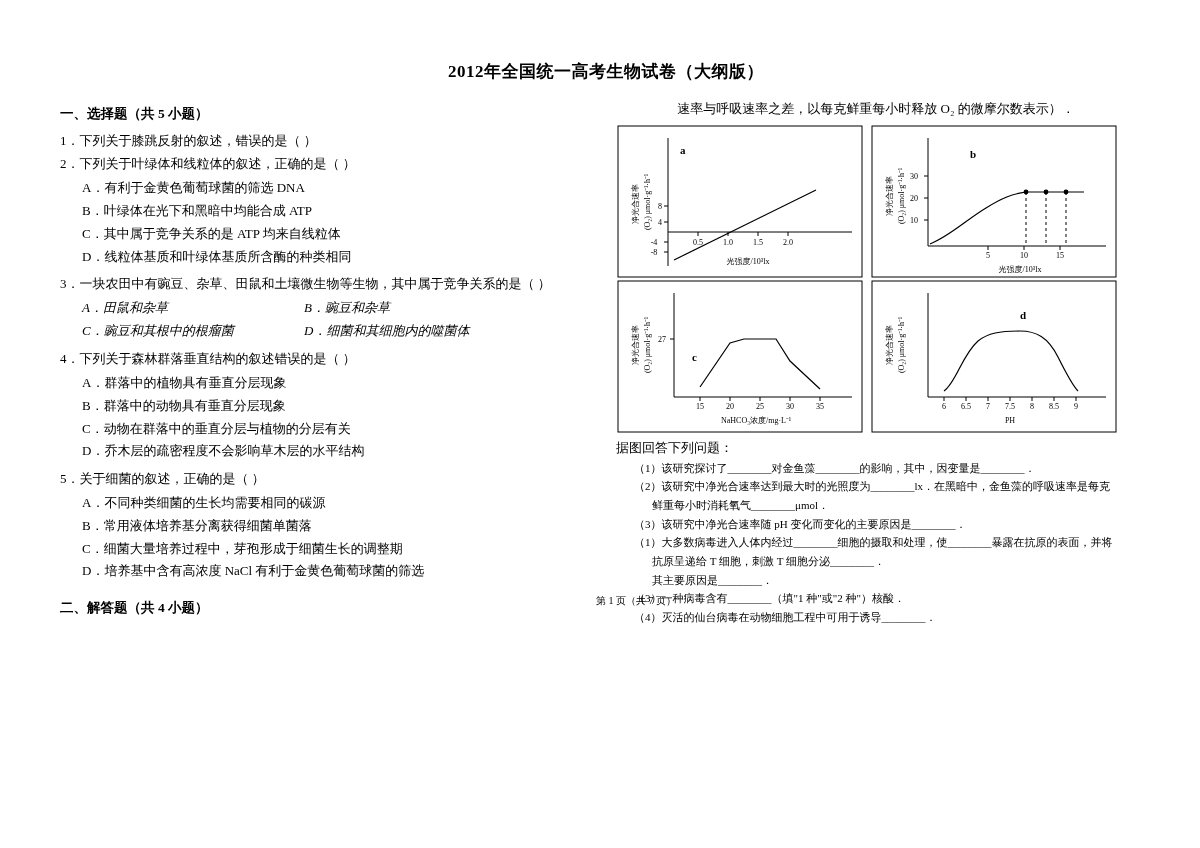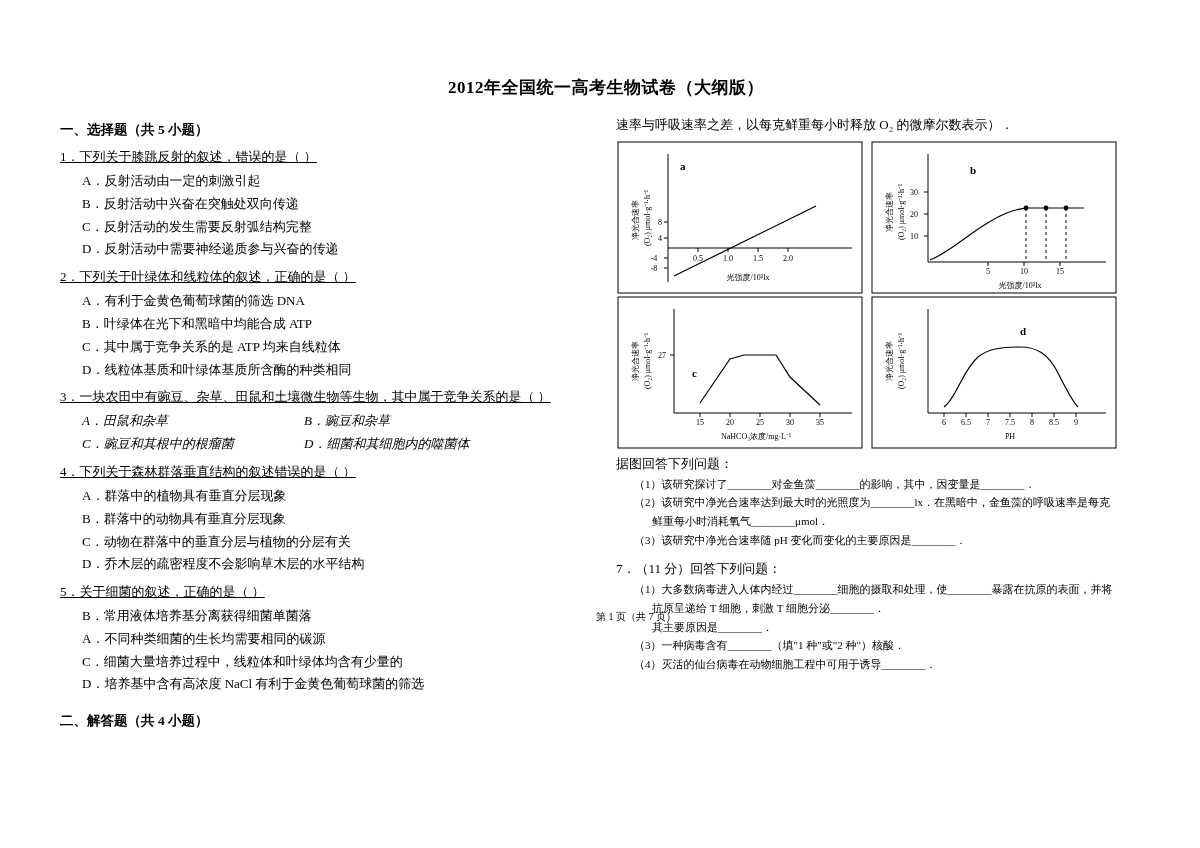--- a/index.html
+++ b/index.html
@@ -6,21 +6,21 @@
   body{
     width:1200px;height:848px;
     background:#ffffff;
     font-family:"Liberation Serif", serif;
     color:#000;
     position:relative;
     overflow:hidden;
   }
   .page{
     position:absolute;
-    left:0;top:16px;width:1200px;height:644px;
+    left:0;top:0;width:1200px;height:644px;
     box-sizing:border-box;
     padding:40px 48px 0 60px;
   }
   .title{
     text-align:center;
     font-size:17px;
     font-weight:bold;
     margin:20px 0 12px 0;
     letter-spacing:0.5px;
   }
@@ -32,21 +32,20 @@
   .col-right{width:520px;}
   .section-head{
     font-weight:bold;
     font-size:13.5px;
     margin:10px 0 8px 0;
   }
   .q{
     font-size:13px;
     line-height:1.55;
     margin:0 0 4px 0;
-    text-decoration:underline;
   }
   .q-stem{margin-bottom:3px;}
   .opts{margin:0 0 6px 0;}
   .opt{
     font-size:13px;
     line-height:1.75;
     padding-left:22px;
   }
   .opt-2col{
     display:flex;
@@ -99,26 +98,20 @@
   <div class="title">2012年全国统一高考生物试卷（大纲版）</div>
 
   <div class="columns">
 
     <div class="col-left">
 
       <div class="section-head">一、选择题（共 5 小题）</div>
 
       <div>
         <div class="q q-stem">1．下列关于膝跳反射的叙述，错误的是（        ）</div>
-        <div class="opts">
-          <div class="opt">A．反射活动由一定的刺激引起</div>
-          <div class="opt">B．反射活动中兴奋在突触处双向传递</div>
-          <div class="opt">C．反射活动的发生需要反射弧结构完整</div>
-          <div class="opt">D．反射活动中需要神经递质参与兴奋的传递</div>
-        </div>
       </div>
 
       <div>
         <div class="q q-stem">2．下列关于叶绿体和线粒体的叙述，正确的是（        ）</div>
         <div class="opts">
           <div class="opt">A．有利于金黄色葡萄球菌的筛选 DNA</div>
           <div class="opt">B．叶绿体在光下和黑暗中均能合成 ATP</div>
           <div class="opt">C．其中属于竞争关系的是 ATP 均来自线粒体</div>
           <div class="opt">D．线粒体基质和叶绿体基质所含酶的种类相同</div>
         </div>
@@ -144,35 +137,35 @@
           <div class="opt">A．群落中的植物具有垂直分层现象</div>
           <div class="opt">B．群落中的动物具有垂直分层现象</div>
           <div class="opt">C．动物在群落中的垂直分层与植物的分层有关</div>
           <div class="opt">D．乔木层的疏密程度不会影响草木层的水平结构</div>
         </div>
       </div>
 
       <div>
         <div class="q q-stem">5．关于细菌的叙述，正确的是（        ）</div>
         <div class="opts">
+          <div class="opt">A．不同种类细菌的生长均需要相同的碳源</div>
           <div class="opt">B．常用液体培养基分离获得细菌单菌落</div>
-          <div class="opt">A．不同种类细菌的生长均需要相同的碳源</div>
-          <div class="opt">C．细菌大量培养过程中，线粒体和叶绿体均含有少量的</div>
+          <div class="opt">C．细菌大量培养过程中，芽孢形成于细菌生长的调整期</div>
           <div class="opt">D．培养基中含有高浓度 NaCl 有利于金黄色葡萄球菌的筛选</div>
         </div>
       </div>
 
       <div class="section-head" style="margin-top:16px;">二、解答题（共 4 小题）</div>
 
 
     </div>
 
     <div class="col-right">
 
-      <div class="note" style="margin-top:4px;">速率与呼吸速率之差，以每克鲜重每小时释放 O₂ 的微摩尔数表示）．</div>
+      <div class="note" style="margin-top:4px;text-align:center;">速率与呼吸速率之差，以每克鲜重每小时释放 O₂ 的微摩尔数表示）．</div>
 
       <div class="figblock">
 
         <div class="figrow">
 
           <div class="figcell">
             <svg width="248" height="155" viewBox="0 0 248 155">
               <rect x="2" y="2" width="244" height="151" fill="#fff" stroke="#000" stroke-width="1"></rect>
 
               <line x1="52" y1="14" x2="52" y2="142" stroke="#000" stroke-width="1"></line>
@@ -303,21 +296,20 @@
           </div>
         </div>
       </div>
 
       <div class="note">据图回答下列问题：</div>
       <div class="sub">（1）该研究探讨了________对金鱼藻________的影响，其中，因变量是________．</div>
       <div class="sub">（2）该研究中净光合速率达到最大时的光照度为________lx．在黑暗中，金鱼藻的呼吸速率是每克</div>
       <div class="sub sub-ind">鲜重每小时消耗氧气________μmol．</div>
       <div class="sub">（3）该研究中净光合速率随 pH 变化而变化的主要原因是________．</div>
 
-      <div class="note" style="margin-top:10px;">7．（11 分）回答下列问题：</div>
       <div class="sub">（1）大多数病毒进入人体内经过________细胞的摄取和处理，使________暴露在抗原的表面，并将</div>
       <div class="sub sub-ind">抗原呈递给 T 细胞，刺激 T 细胞分泌________．</div>
       <div class="sub sub-ind">其主要原因是________．</div>
       <div class="sub">（3）一种病毒含有________（填"1 种"或"2 种"）核酸．</div>
       <div class="sub">（4）灭活的仙台病毒在动物细胞工程中可用于诱导________．</div>
 
     </div>
   </div>
 
   <div class="footer">第 1 页（共 7 页）</div>

